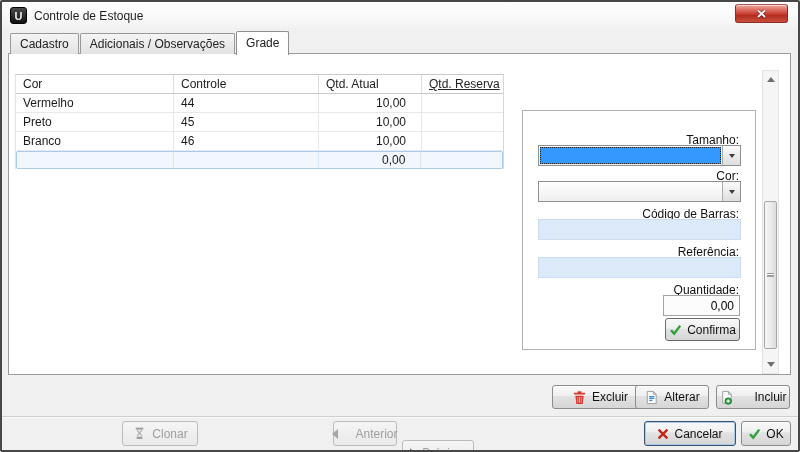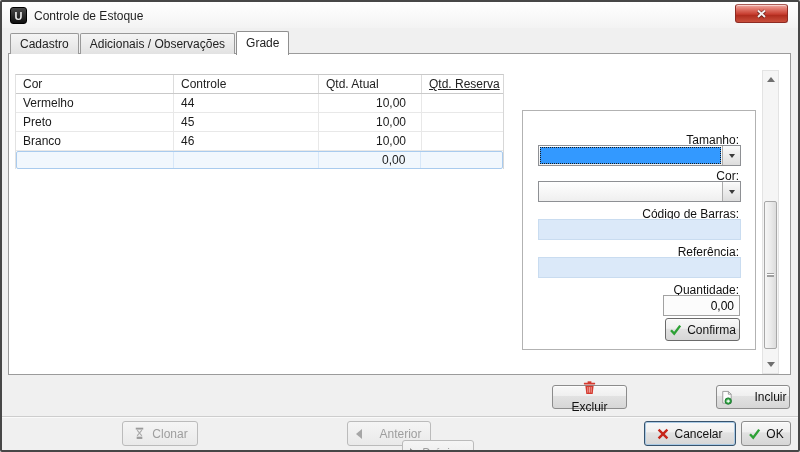--- a/index.html
+++ b/index.html
@@ -190,31 +190,41 @@
         <span class="glyph">
           <svg width="13" height="12" viewBox="0 0 13 12">
               <path d="M2 6.2l3.2 3.4L11.2 1.6" fill="none" stroke="#2DA135" stroke-width="2.4"></path>
             </svg>
         </span>
         <span>Confirma</span>
       </div>
     </div>
   </div>
 
-  <div class="b7" style="left:552px; top:385px; width:75px;flex-direction:column;">
+  <div class="b7" style="left:552px; top:385px; width:96px;">
     <span class="glyph">
       <svg width="15" height="15" viewBox="0 0 16 16">
         <rect x="6" y="1.4" width="4" height="2" fill="#D43A2F"></rect>
         <rect x="2" y="2.8" width="12" height="2" rx="0.5" fill="#D43A2F"></rect>
         <path d="M3.6 6h8.8l-1 9H4.6z" fill="#D43A2F"></path>
         <path d="M6.2 7.5v6M8 7.5v6M9.8 7.5v6" stroke="#F3AFA8" stroke-width="0.9" fill="none"></path>
       </svg>
     </span>
     <span>Excluir</span>
   </div>
+  <div class="b7" style="left:635px; top:385px; width:74px;">
+    <span class="glyph">
+      <svg width="15" height="15" viewBox="0 0 16 16">
+        <path d="M3.5 1.5h6.5l3 3v10H3.5z" fill="#FDFDFD" stroke="#9B9B9B"></path>
+        <path d="M10 1.5v3h3" fill="none" stroke="#9B9B9B"></path>
+        <path d="M5.5 7h5.5M5.5 9h5.5M5.5 11h3.5" stroke="#3B8EDE" stroke-width="1.3"></path>
+      </svg>
+    </span>
+    <span>Alterar</span>
+  </div>
   <div class="b7" style="left:716px; top:385px; width:74px;gap:20px;">
     <span class="glyph">
       <svg width="15" height="15" viewBox="0 0 16 16">
         <path d="M4 1.5h6l3 3v9.5H4z" fill="#FDFDFD" stroke="#9B9B9B"></path>
         <path d="M10 1.5v3h3" fill="none" stroke="#9B9B9B"></path>
         <circle cx="9.8" cy="11.8" r="3.4" fill="#2FA342" stroke="#1C7A30"></circle>
         <path d="M9.8 10v3.6M8 11.8h3.6" stroke="#fff" stroke-width="1.2"></path>
       </svg>
     </span>
     <span>Incluir</span>
@@ -225,21 +235,21 @@
   <div class="b7 disabled" style="left:122px; top:421px; width:76px; height:25px;">
     <span class="glyph">
       <svg width="15" height="15" viewBox="0 0 16 16">
         <rect x="4" y="1.8" width="8" height="2" fill="#9B9B9B"></rect>
         <path d="M5.5 4.5l5 6M10.5 4.5l-5 6" stroke="#ABABAB" stroke-width="1.2"></path>
         <rect x="5" y="11.4" width="6" height="2.4" fill="#9B9B9B"></rect>
       </svg>
     </span>
     <span>Clonar</span>
   </div>
-  <div class="b7 disabled" style="left:347px; top:421px; width:84px; height:25px;gap:17px;">
+  <div class="b7 disabled" style="left:333px; top:421px; width:64px; height:25px;gap:17px;">
     <span style="width:0;height:0;border-top:5px solid transparent;border-bottom:5px solid transparent;border-right:6px solid #A6A6A6;"></span>
     <span>Anterior</span>
   </div>
   <div class="b7 disabled" style="left:402px; top:440px; width:72px; height:25px;font-style:italic;">
     <span style="width:0;height:0;border-top:5px solid transparent;border-bottom:5px solid transparent;border-left:6px solid #8F8F8F;"></span>
     <span>Próximo</span>
   </div>
   <div class="b7 defaulted" style="left:644px; top:421px; width:92px; height:25px;">
     <span class="glyph">
       <svg width="12" height="12" viewBox="0 0 12 12">

